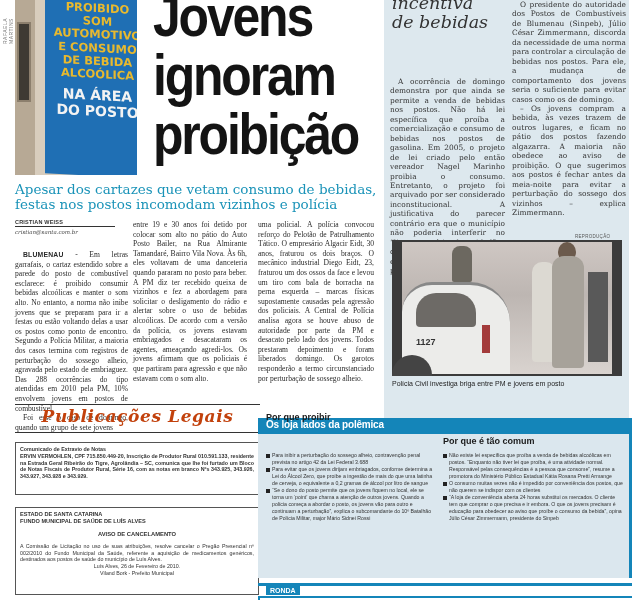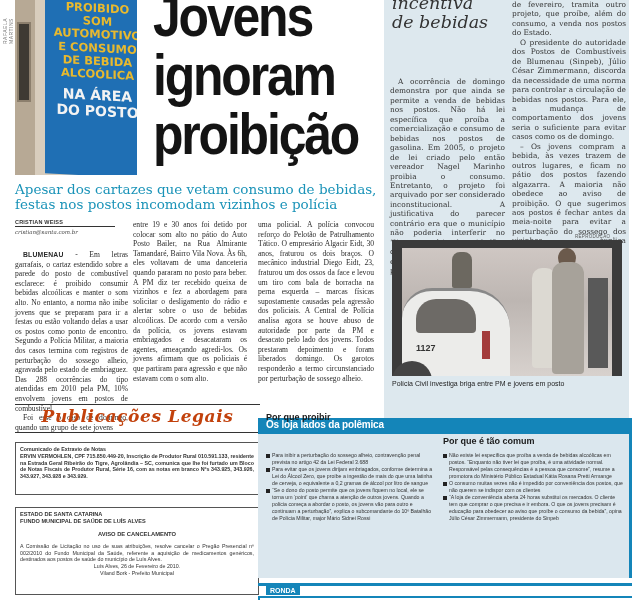--- a/index.html
+++ b/index.html
@@ -39,21 +39,21 @@
   
   .sidebar { left: 384px; top: 0; width: 248px; height: 420px; background: #dde8ee; border-right: 3px solid #ffffff; }
   .sidebar-head { left: 384px; top: -6px; width: 120px; font-family: "DejaVu Serif", serif; font-style: italic; font-size: 17.5px; line-height: 19px; color: #333; padding-left: 8px; }
   .sidebar-col { font-family: "DejaVu Serif", serif; font-size: 7.4px; line-height: 9.45px; color: #333; text-align: justify; }
   .sidebar-col p { text-indent: 8px; }
   .sc1 { left: 390px; top: 77px; width: 115px; }
   .sc2 { left: 512px; top: 0px; width: 114px; }
   .repro { left: 575px; top: 234px; font-family: "Liberation Sans", sans-serif; font-size: 4.5px; color: #555; letter-spacing: .3px; }
 
   .photo { left: 392px; top: 240px; width: 230px; height: 136px; background: #3b3b3b; overflow: hidden; }
-  .photo-inner { position: absolute; left: 10px; top: 8px; width: 210px; height: 132px; background: linear-gradient(180deg, #cfc7c3 0%, #bdb6b2 40%, #d9d3cf 100%); }
+  .photo-inner { position: absolute; left: 10px; top: 2px; width: 210px; height: 132px; background: linear-gradient(180deg, #cfc7c3 0%, #bdb6b2 40%, #d9d3cf 100%); }
   .car { position: absolute; left: 0; top: 40px; width: 108px; height: 92px; background: #ececea; border-radius: 30px 40px 0 0; border-top: 3px solid #888; }
   .car-glass { position: absolute; left: 14px; top: 8px; width: 60px; height: 34px; background: #6d6a66; border-radius: 20px 20px 4px 4px; }
   .car-light { position: absolute; left: 80px; top: 40px; width: 8px; height: 28px; background: #a33b3b; }
   .car-text { position: absolute; left: 14px; top: 52px; font-family: "Liberation Sans", sans-serif; font-weight: bold; font-size: 9px; color: #333; }
   .car-wheel { position: absolute; left: -10px; top: 70px; width: 40px; height: 40px; border-radius: 50%; background: #444; }
   .man1 { position: absolute; left: 150px; top: 14px; width: 32px; height: 112px; background: #a7a29a; border-radius: 12px 12px 4px 4px; }
   .man1-head { position: absolute; left: 156px; top: 0; width: 18px; height: 20px; background: #6b5a4c; border-radius: 50%; }
   .man2 { position: absolute; left: 130px; top: 20px; width: 24px; height: 100px; background: #dcd9d2; border-radius: 10px 10px 4px 4px; }
   .person-bg { position: absolute; left: 50px; top: 4px; width: 20px; height: 36px; background: #6c6860; border-radius: 8px 8px 2px 2px; }
   .pump { position: absolute; left: 186px; top: 30px; width: 20px; height: 90px; background: #595959; }
@@ -136,21 +136,20 @@
 
 <div class="abs sidebar"></div>
 <div class="abs sidebar-head">
   <div>incentiva</div>
   <div>de bebidas</div>
 </div>
 <div class="abs sidebar-col sc1">
   <p>A ocorrência de domingo demonstra por que ainda se permite a venda de bebidas nos postos. Não há lei específica que proíba a comercialização e consumo de bebidas nos postos de gasolina. Em 2005, o projeto de lei criado pelo então vereador Nagel Marinho proibia o consumo. Entretanto, o projeto foi arquivado por ser considerado inconstitucional. A justificativa do parecer contrário era que o município não poderia interferir no “livre exercício dos cidadãos que frequentam tais estabelecimentos”, o que poderia ser feito somente por</p>
 </div>
 <div class="abs sidebar-col sc2">
-  <p style="text-indent:0">de fevereiro, tramita outro projeto, que proíbe, além do consumo, a venda nos postos do Estado.</p>
   <p>O presidente do autoridade dos Postos de Combustíveis de Blumenau (Sinpeb), Júlio César Zimmermann, discorda da necessidade de uma norma para controlar a circulação de bebidas nos postos. Para ele, a mudança de comportamento dos jovens seria o suficiente para evitar casos como os de domingo.</p>
   <p>– Os jovens compram a bebida, às vezes trazem de outros lugares, e ficam no pátio dos postos fazendo algazarra. A maioria não obedece ao aviso de proibição. O que sugerimos aos postos é fechar antes da meia-noite para evitar a perturbação do sossego dos vizinhos – explica Zimmermann.</p>
 </div>
 <div class="abs repro">REPRODUÇÃO</div>
 
 <div class="abs photo">
   <div class="photo-inner">
     <div class="person-bg"></div>
     <div class="car">
       <div class="car-glass"></div>

